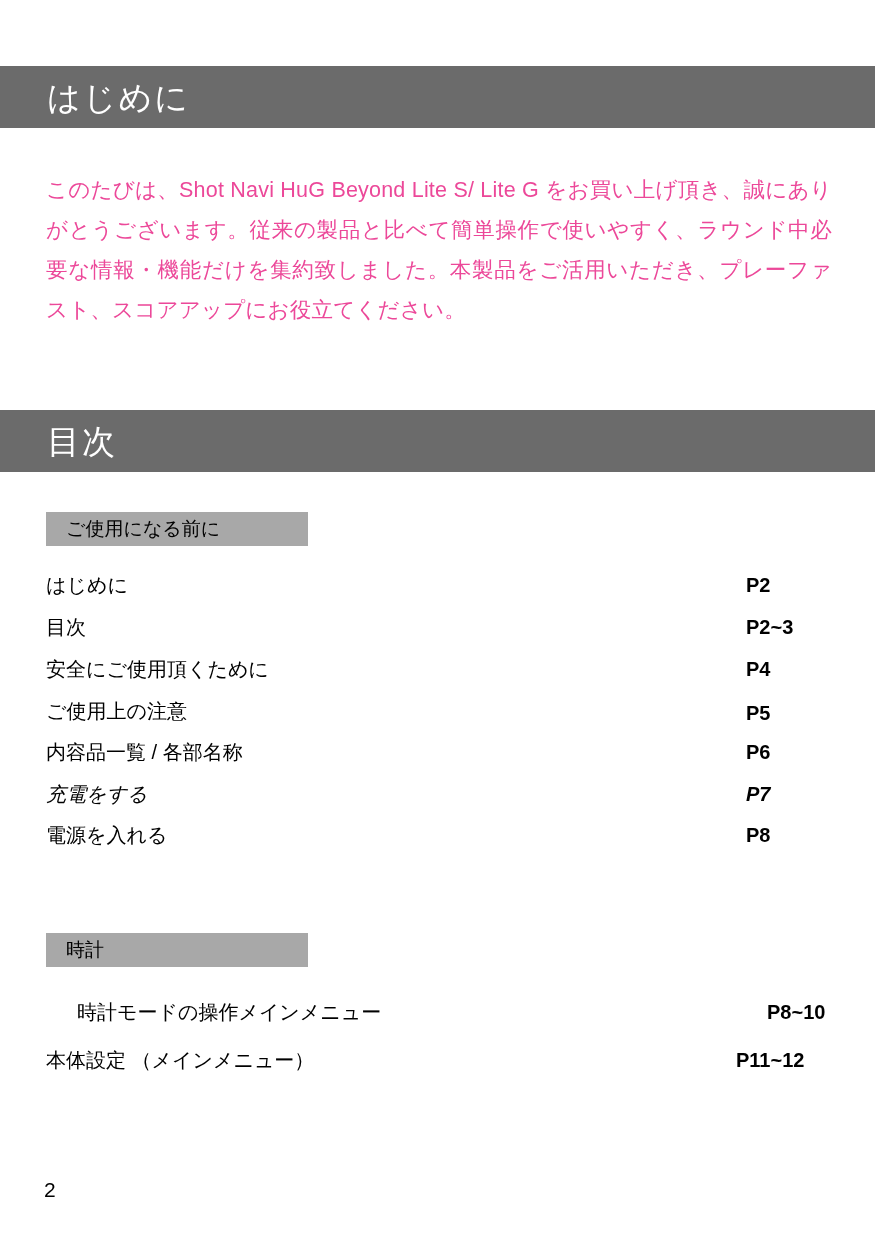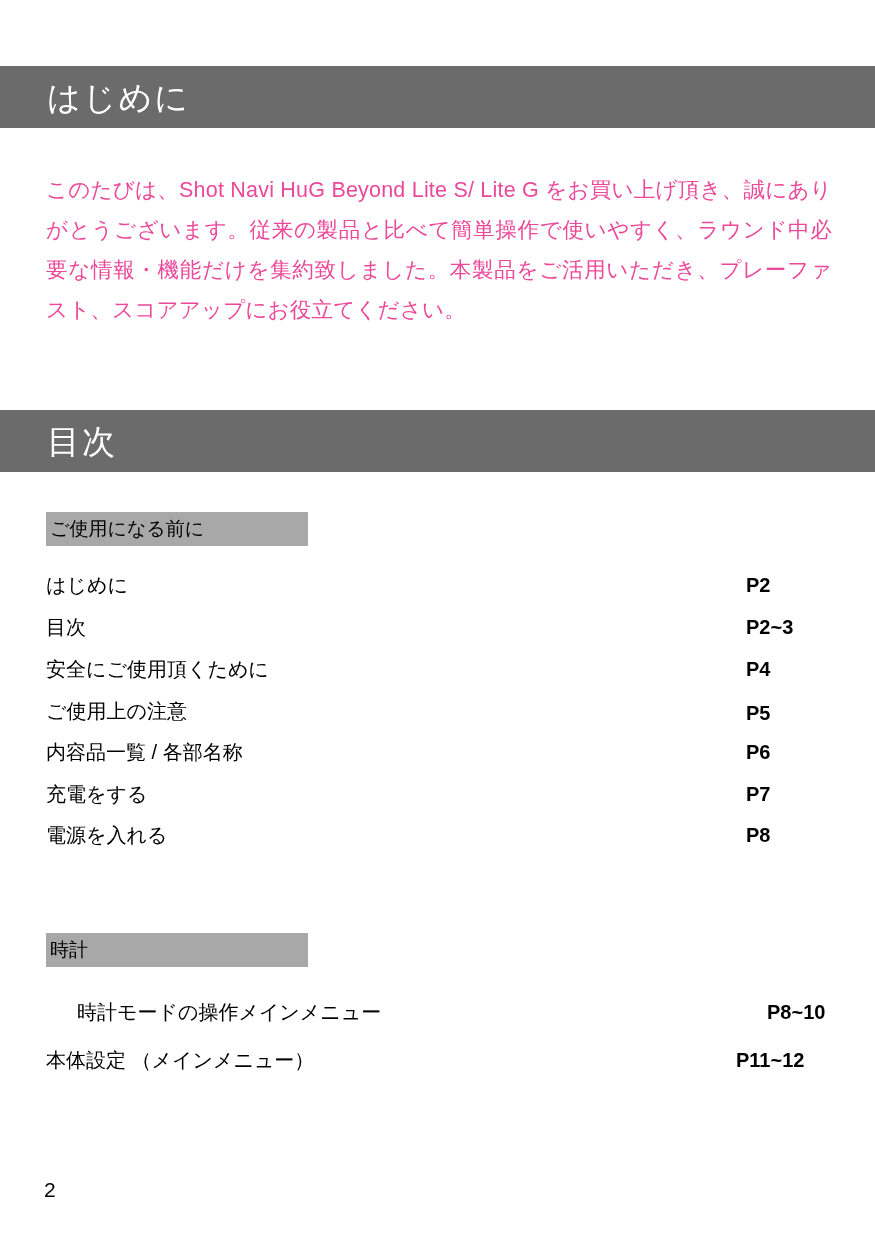--- a/index.html
+++ b/index.html
@@ -66,21 +66,21 @@
   
   .toc-group-heading {
     position: absolute;
     left: 46px;
     width: 262px;
     height: 34px;
     background: #a8a8a8;
     color: #000000;
     font-size: 19px;
     line-height: 34px;
-    padding-left: 4px;
+    padding-left: 20px;
     box-sizing: border-box;
   }
   #group-1-heading { top: 512px; }
   #group-2-heading { top: 933px; }
 
   
   .toc-entry {
     position: absolute;
     left: 46px;
     width: 790px;
@@ -100,21 +100,21 @@
     min-width: 90px;
     text-align: left;
     margin-left: 20px;
   }
   
   #toc-1-0 { top: 572px; }
   #toc-1-1 { top: 614px; }
   #toc-1-2 { top: 656px; }
   #toc-1-3 { top: 698px; align-items: flex-end; }
   #toc-1-4 { top: 739px; }
-  #toc-1-5 { top: 781px; }
+  #toc-1-5 { top: 781px; font-style: italic; }
   #toc-1-6 { top: 822px; }
   
   #toc-2-0 { top: 999px; margin-left: 31px; }
   #toc-2-1 { top: 1047px; gap: 32px; }
   #toc-2-0 .toc-page, #toc-2-1 .toc-page { min-width: 100px; }
 
   
   .page-number {
     position: absolute;
     left: 44px;

